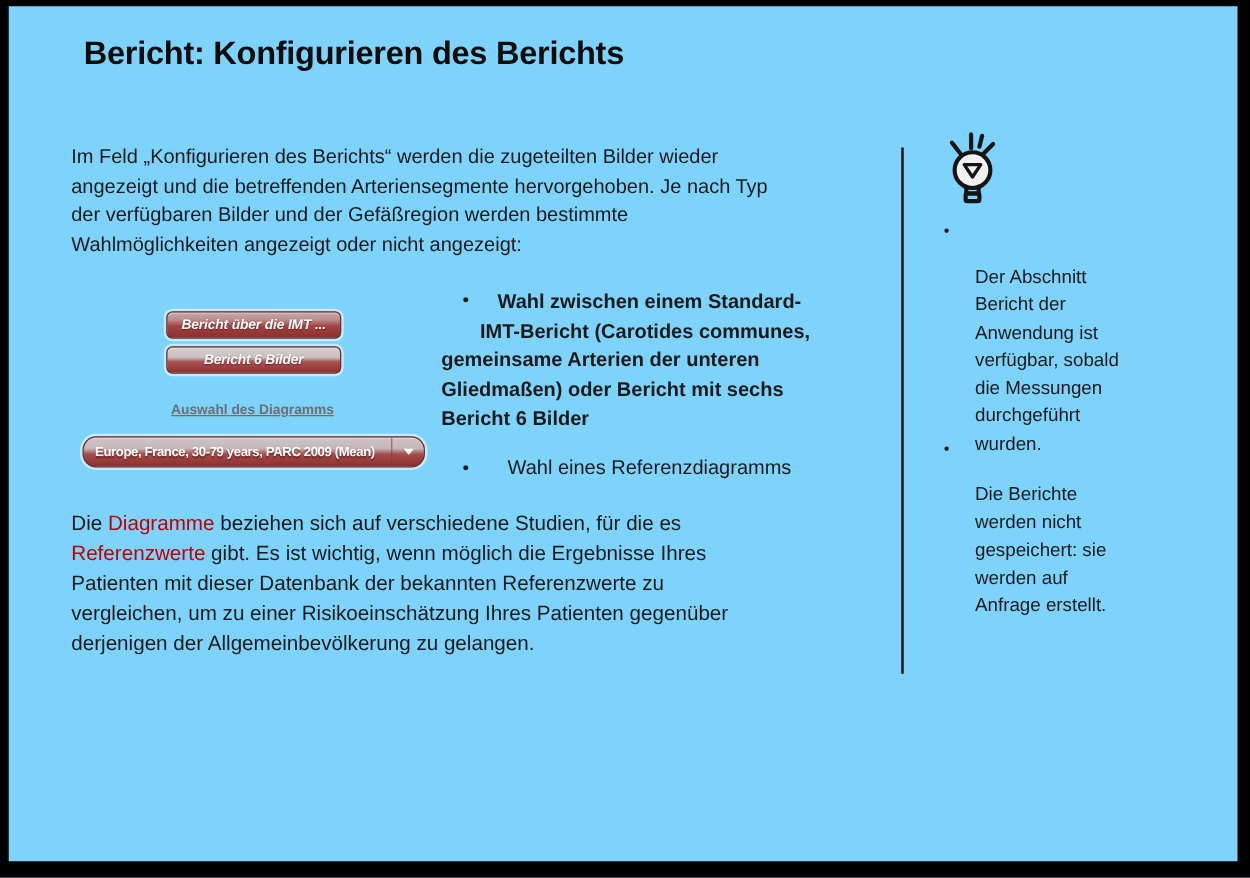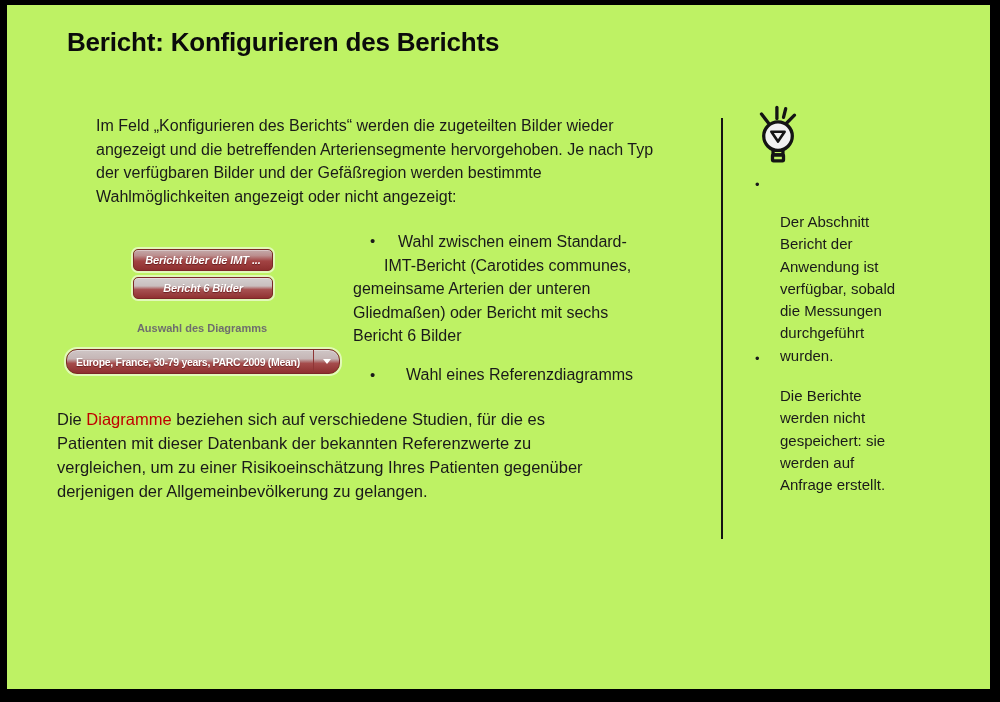--- a/index.html
+++ b/index.html
@@ -1,50 +1,50 @@
 <!DOCTYPE html>
 <html><head>
 <meta charset="utf-8">
 <style>
   html,body{margin:0;padding:0;background:#444;}
   .canvas{position:relative;width:1000px;height:702px;background:#000;overflow:hidden;}
-  .page{position:absolute;top:5px;left:7px;right:10px;bottom:13px;background:#bef264;
+  .page{position:absolute;top:5px;left:7px;right:10px;bottom:13px;background:#7dd3fc;
         font-family:"Liberation Sans",sans-serif;color:#1a1a1a;}
 
   .title{position:absolute;left:60px;top:20px;margin:0;font-size:26px;line-height:34px;
          font-weight:bold;color:#0b0b0b;letter-spacing:-0.2px;white-space:nowrap;}
 
-  .intro{position:absolute;left:50px;top:109px;font-size:16px;line-height:23.5px;margin-left:39px;}
+  .intro{position:absolute;left:50px;top:109px;font-size:16px;line-height:23.5px;}
   .intro div{white-space:nowrap;}
 
   
   .btn{position:absolute;width:138px;height:20px;border-radius:5px;border:1px solid #7c2727;
        box-shadow:0 0 0 2px rgba(255,255,255,.55), inset 0 1px 0 rgba(255,255,255,.35);
        display:flex;align-items:center;justify-content:center;color:#fff;font-weight:bold;
        font-size:11px;letter-spacing:-0.1px;text-shadow:0 1px 1px rgba(60,0,0,.55);cursor:pointer;font-style:italic;}
   .btn1{left:126px;top:244px;background:linear-gradient(#c4aaaa 0%,#bb8e8e 28%,#a24343 55%,#8e2f2f 100%);}
   .btn2{left:126px;top:272px;background:linear-gradient(#d4cfcf 0%,#c9bfbf 40%,#a75151 58%,#903131 100%);}
   .chart-label{position:absolute;left:95px;top:317px;width:200px;text-align:center;
-               font-size:11px;font-weight:bold;color:#6e6e6e;}
+               font-size:11px;font-weight:bold;color:#6e6e6e;text-decoration:underline;}
   .dropdown{position:absolute;left:59px;top:344px;width:272px;height:23px;border-radius:11px;
             border:1px solid #7c2727;box-shadow:0 0 0 2px rgba(255,255,255,.55), inset 0 1px 0 rgba(255,255,255,.35);
             background:linear-gradient(#cfc6c6 0%,#c5b6b6 38%,#a54c4c 58%,#8e2f2f 100%);
             color:#fff;font-weight:bold;font-size:10.5px;display:flex;align-items:center;cursor:pointer;}
   .dd-text{padding-left:9px;letter-spacing:-0.3px;white-space:nowrap;text-shadow:0 1px 1px rgba(60,0,0,.5);}
   .dd-arrow{position:absolute;right:0;top:0;bottom:0;width:25px;border-left:1px solid #8e3535;
             border-radius:0 11px 11px 0;display:flex;align-items:center;justify-content:center;}
   .tri{width:0;height:0;border-left:4.5px solid transparent;border-right:4.5px solid transparent;
        border-top:5.5px solid #fff;}
 
   
   .bullet{position:absolute;font-size:15px;color:#1a1a1a;}
   .b-opt1{left:363px;top:227px;}
   .b-opt2{left:363px;top:361px;}
   .opt1{position:absolute;left:346px;top:225px;font-size:16px;line-height:23.5px;}
-  .opt1 div{white-space:nowrap;}
+  .opt1 div{white-space:nowrap;font-weight:bold;}
   .opt1 div:nth-child(1){padding-left:45px;}
   .opt1 div:nth-child(2){padding-left:31px;}
   .opt2{position:absolute;left:399px;top:361px;font-size:16px;white-space:nowrap;}
 
   .note{position:absolute;left:50px;top:402px;font-size:16.5px;line-height:24px;}
   .note div{white-space:nowrap;}
   .note .red{color:#c00000;}
 
   .divider{position:absolute;left:714px;top:113px;width:2px;height:421px;background:#141414;}
 
@@ -93,20 +93,21 @@
         <div>IMT-Bericht (Carotides communes,</div>
         <div>gemeinsame Arterien der unteren</div>
         <div>Gliedmaßen) oder Bericht mit sechs</div>
         <div>Bericht 6 Bilder</div>
       </div>
     <span class="bullet b-opt2">•</span>
     <div class="opt2">Wahl eines Referenzdiagramms</div>
 
     <div class="note">
         <div><span>Die </span><span class="red">Diagramme</span><span> beziehen sich auf verschiedene Studien, für die es</span></div>
+        <div><span class="red">Referenzwerte</span><span> gibt. Es ist wichtig, wenn möglich die Ergebnisse Ihres</span></div>
         <div><span>Patienten mit dieser Datenbank der bekannten Referenzwerte zu</span></div>
         <div><span>vergleichen, um zu einer Risikoeinschätzung Ihres Patienten gegenüber</span></div>
         <div><span>derjenigen der Allgemeinbevölkerung zu gelangen.</span></div>
       </div>
 
     <div class="divider"></div>
 
     <div class="bulb">
       <svg width="58" height="66" viewBox="0 0 52 60" fill="none" stroke="#141414" stroke-width="3" stroke-linecap="round">
         <path d="M11 11 L18 20"></path>

